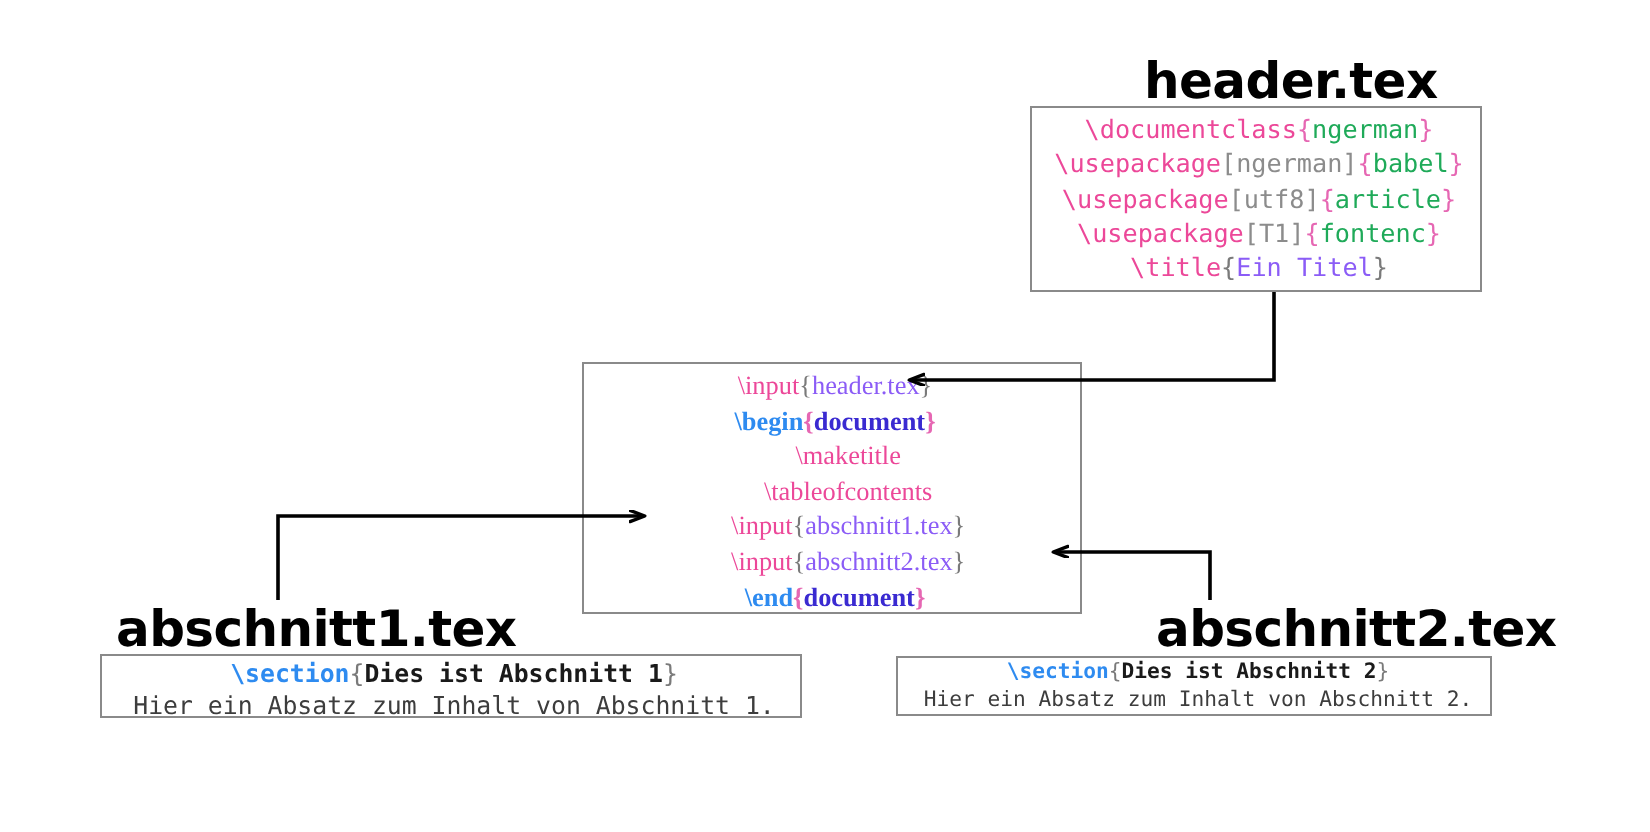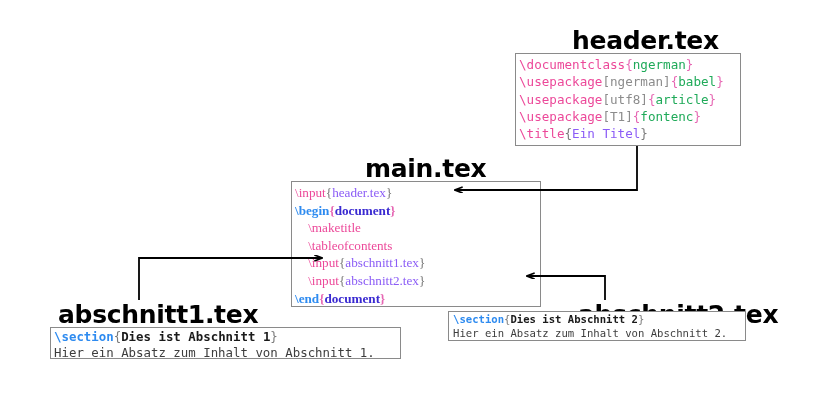--- a/index.html
+++ b/index.html
@@ -13,20 +13,21 @@
     position: relative;
     overflow: hidden;
     font-family: "DejaVu Sans", sans-serif;
   }
 
   .stage {
     position: absolute;
     left: 0; top: 0;
     width: 825px;
     height: 416px;
+    text-align: center;
   }
 
   
   .file-title {
     position: absolute;
     font-family: "DejaVu Sans", sans-serif;
     font-weight: bold;
     color: #000000;
     white-space: nowrap;
     letter-spacing: -0.3px;
@@ -62,21 +63,21 @@
     font-family: Liberation Serif, serif;
   }
   #box-absch1 {
     left: 50px; top: 327px;
     width: 351px; height: 32px;
     font-size: 12.4px;
     line-height: 15.6px;
     padding: 1px 0 0 3px;
   }
   #box-absch2 {
-    left: 448px; top: 311px;
+    left: 448px; top: 328px;
     width: 298px; height: 30px;
     font-size: 10.6px;
     line-height: 13.8px;
     padding: 1px 0 0 4px;
   }
 
   
   .tok-cmd     { color: #ec4899; }            
   .tok-brace   { color: #e667b3; }            
   .tok-arg     { color: #1faa59; }            
@@ -104,21 +105,20 @@
 <div class="stage">
 
   <div class="file-title" id="title-header">header.tex</div>
 
   <div class="code-box" id="box-header"><span><span class="tok-cmd">\documentclass</span><span class="tok-brace">{</span><span class="tok-arg">ngerman</span><span class="tok-brace">}</span></span>
 <span><span class="tok-cmd">\usepackage</span><span class="tok-opt">[ngerman]</span><span class="tok-brace">{</span><span class="tok-arg">babel</span><span class="tok-brace">}</span></span>
 <span><span class="tok-cmd">\usepackage</span><span class="tok-opt">[utf8]</span><span class="tok-brace">{</span><span class="tok-arg">article</span><span class="tok-brace">}</span></span>
 <span><span class="tok-cmd">\usepackage</span><span class="tok-opt">[T1]</span><span class="tok-brace">{</span><span class="tok-arg">fontenc</span><span class="tok-brace">}</span></span>
 <span><span class="tok-cmd">\title</span><span class="tok-gray">{</span><span class="tok-plain">Ein Titel</span><span class="tok-gray">}</span></span></div>
 
-  <div class="file-title" id="title-main">main.tex</div>
 
   <div class="code-box" id="box-main"><span><span class="tok-cmd">\input</span><span class="tok-gray">{</span><span class="tok-plain">header.tex</span><span class="tok-gray">}</span></span>
 <span><span class="tok-env">\begin</span><span class="tok-envbr">{</span><span class="tok-envname">document</span><span class="tok-envbr">}</span></span>
 <span><span>    </span><span class="tok-cmd">\maketitle</span></span>
 <span><span>    </span><span class="tok-cmd">\tableofcontents</span></span>
 <span><span>    </span><span class="tok-cmd">\input</span><span class="tok-gray">{</span><span class="tok-plain">abschnitt1.tex</span><span class="tok-gray">}</span></span>
 <span><span>    </span><span class="tok-cmd">\input</span><span class="tok-gray">{</span><span class="tok-plain">abschnitt2.tex</span><span class="tok-gray">}</span></span>
 <span><span class="tok-env">\end</span><span class="tok-envbr">{</span><span class="tok-envname">document</span><span class="tok-envbr">}</span></span></div>
 
   <div class="file-title" id="title-absch1">abschnitt1.tex</div>

